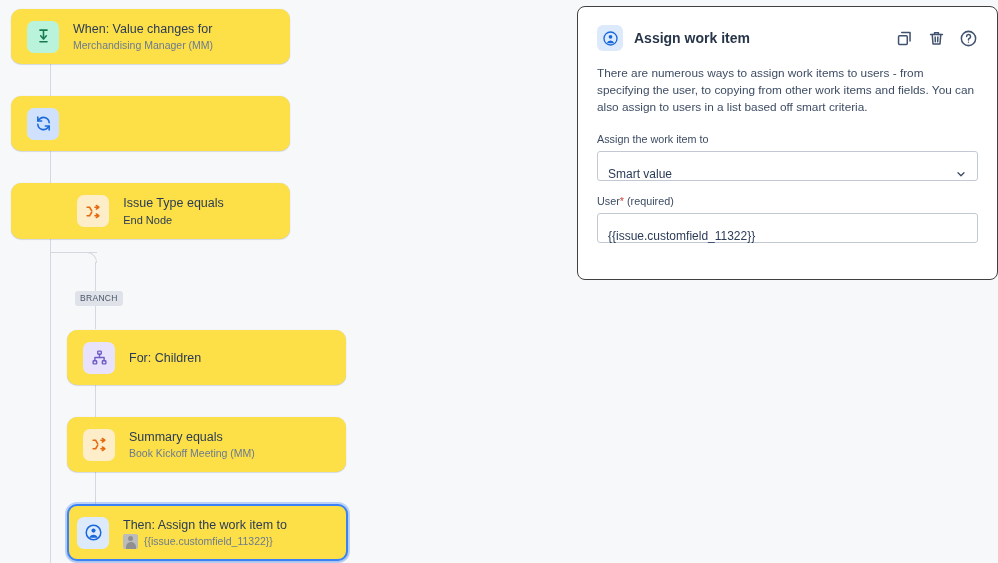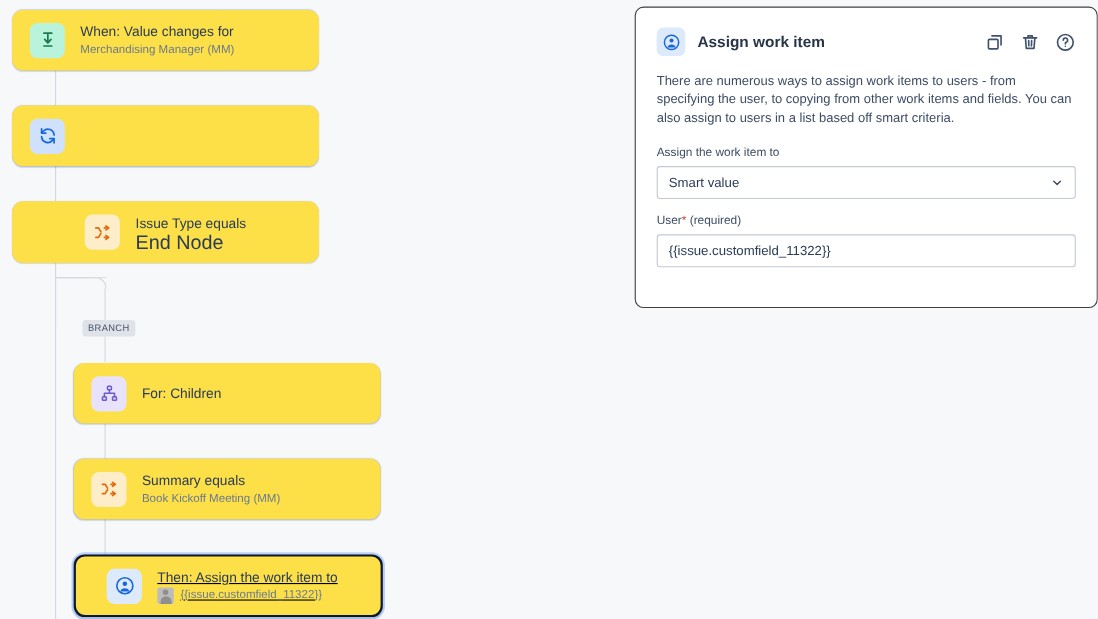--- a/index.html
+++ b/index.html
@@ -51,24 +51,23 @@
     position: absolute;
     background: #fde047;
     border-radius: 10px;
     box-shadow: 0 1px 1px rgba(9,30,66,0.13), 0 0 1px rgba(9,30,66,0.16);
     display: flex;
     align-items: center;
     box-sizing: border-box;
     padding: 0 16px;
   }
   .node.selected {
-    border: 2px solid #0f172a;
+    border: 2px solid #3b82f6;
     box-shadow: 0 0 0 2px rgba(76,143,245,0.35), 0 1px 2px rgba(9,30,66,0.16);
-    padding: 0 28px;
-    text-decoration: underline;
+    padding: 0 8px;
   }
 
   .node-icon {
     width: 32px;
     height: 32px;
     border-radius: 7px;
     flex: 0 0 32px;
     display: flex;
     align-items: center;
     justify-content: center;
@@ -195,21 +194,21 @@
   .req-star { color: #d04437; }
   .req-note { color: #3d4c63; }
 
   .field-box {
     height: 30px;
     border: 1px solid #c3c9d4;
     border-radius: 3px;
     background: #fff;
     box-sizing: border-box;
     display: flex;
-    align-items: center;
+    align-items: flex-end;
     padding: 0 10px;
     font-size: 12px;
     color: #2a3b57;
     margin-bottom: 13px;
     position: relative;
   }
   .field-box .val { flex: 1 1 auto; line-height: 1; }
   .chev {
     margin-left: 8px;
     flex: 0 0 auto;
@@ -297,21 +296,21 @@
           <path d="M3 6h3.5l3 5"></path>
           <path d="M14 18h4"></path>
           <path d="M3 18h3.5l3-5"></path>
           <path d="M14 6h4"></path>
           <polyline points="16,3.5 19.5,6 16,8.5"></polyline>
           <polyline points="16,15.5 19.5,18 16,20.5"></polyline>
         </svg>
       </div>
       <div class="node-text">
         <div class="node-title">Issue Type equals</div>
-        <div class="node-sub" style="color:#2a3b57; font-size:18px; line-height:16px;">End Node</div>
+        <div class="node-sub" style="color:#2a3b57; font-size:11px; line-height:16px;">End Node</div>
       </div>
     </div>
 
     <div class="node" style="left:67px; top:417px; width:279px; height:55px;">
       <div class="node-icon ic-cond">
         <svg width="17" height="17" viewBox="0 0 24 24" fill="none" stroke="#e56910" stroke-width="2.2" stroke-linecap="round" stroke-linejoin="round">
           <path d="M3 6h3.5l3 5"></path>
           <path d="M14 18h4"></path>
           <path d="M3 18h3.5l3-5"></path>
           <path d="M14 6h4"></path>

